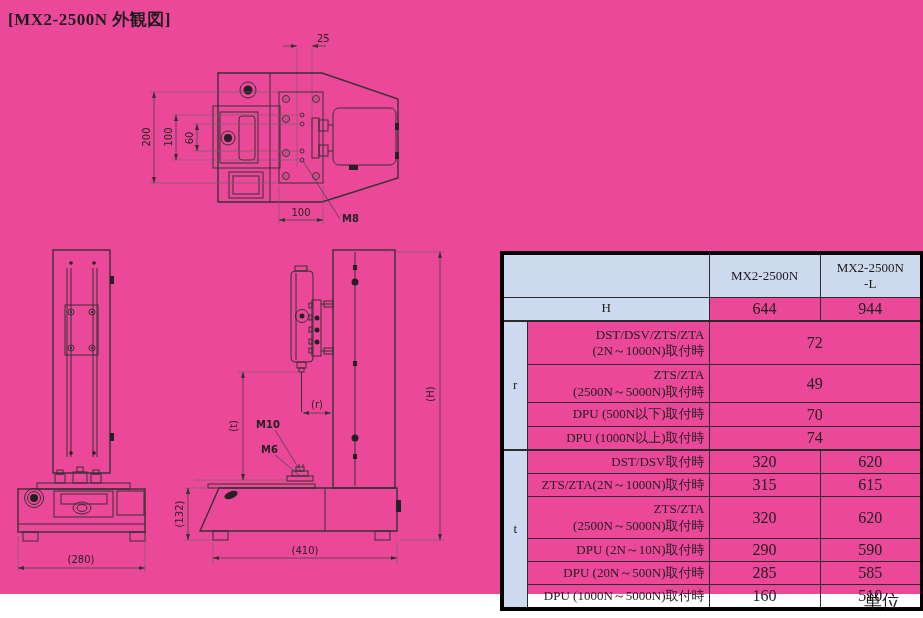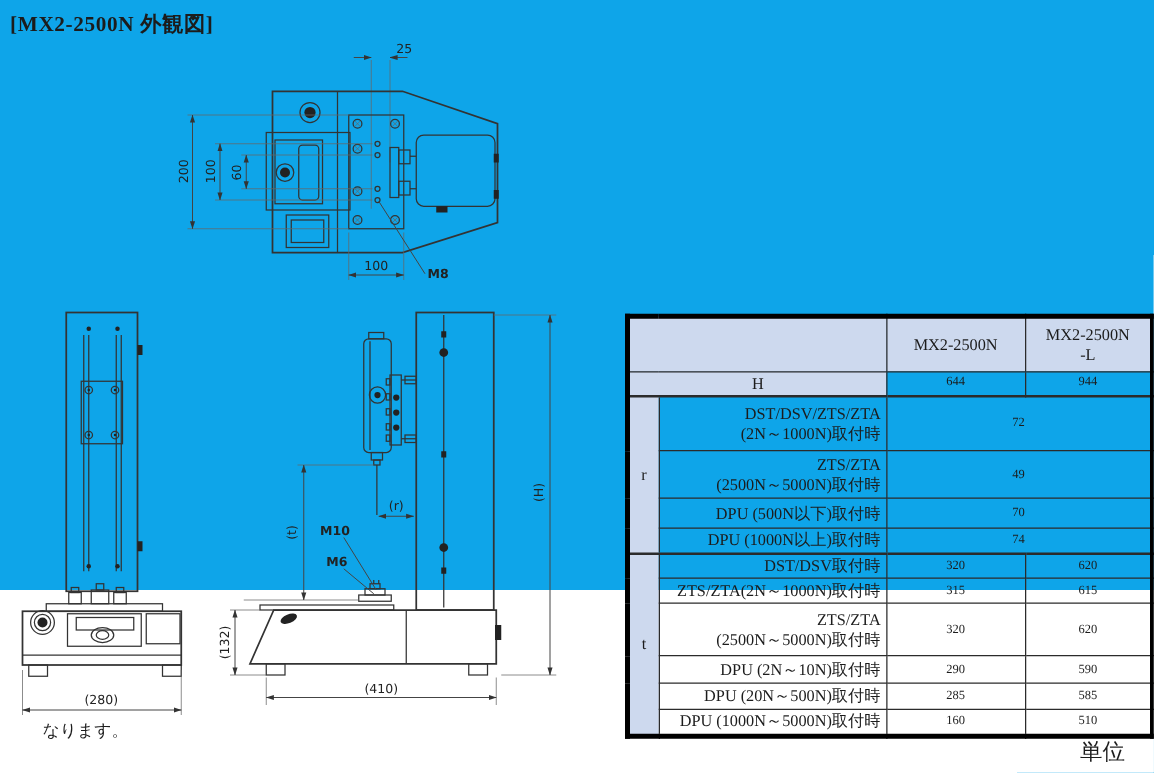--- a/index.html
+++ b/index.html
@@ -1,38 +1,38 @@
 <!DOCTYPE html>
 <html><head>
 <meta charset="utf-8">
 <style>
   *{margin:0;padding:0;box-sizing:border-box}
   html,body{width:923px;height:618px;background:#ffffff;overflow:hidden;
     font-family:"Liberation Serif","DejaVu Serif",serif;color:#1c1c1c}
-  .page{position:relative;width:923px;height:472px;background:#0ea5e9}
+  .page{position:relative;width:923px;height:594px;background:#ec4899}
   .title{position:absolute;left:8px;top:8px;font-size:17px;font-weight:bold;letter-spacing:.5px}
   svg{position:absolute;overflow:visible}
   .tv{left:140px;top:30px}
   .fv{left:5px;top:242px}
   .sv{left:175px;top:242px}
   .ln{stroke:#333;fill:none;stroke-width:1}
   .ln2{stroke:#333;fill:none;stroke-width:1.4}
   .thin{stroke:#666;fill:none;stroke-width:.6}
   .dim{stroke:#444;fill:none;stroke-width:.8}
   .fillD{fill:#222;stroke:none}
   .dtext{font-family:"DejaVu Sans","Liberation Sans",sans-serif;font-size:10px;fill:#222}
   .mtext{font-family:"DejaVu Sans","Liberation Sans",sans-serif;font-size:10px;font-weight:bold;fill:#222}
   table.spec{position:absolute;left:500px;top:251px;width:420px;border-collapse:collapse;
     table-layout:fixed;font-size:13px;border:4px solid #000000}
   .spec td{border:1px solid #2b2b2b;padding:1px 4px;vertical-align:middle;line-height:1.25}
   .spec .blue{background:#cdd9ee}
   .c{text-align:center}
   .lbl{text-align:right;padding-left:6px}
   .preline{white-space:pre-line}
-  .v{font-size:10px}
+  .v{font-size:16px}
   tr.gsep td{border-top:2px solid #2b2b2b}
   .unit{position:absolute;left:864px;top:589px;font-size:18px}
   .note{position:absolute;left:8px;top:575px;font-size:13.5px;line-height:1.55}
   .note .indent{margin-left:26px}
 </style>
 </head>
 <body>
 
 <div class="page">
 
@@ -372,16 +372,15 @@
         <td class="lbl">DPU (1000N～5000N)取付時</td>
         <td class="c v">160</td>
         <td class="c v">510</td>
       </tr>
     </tbody>
   </table>
 
   <div class="unit">単位mm</div>
 
   <div class="note">
-    <div class="indent">なります。</div>
   </div>
 
 </div>
 
 </body></html>

